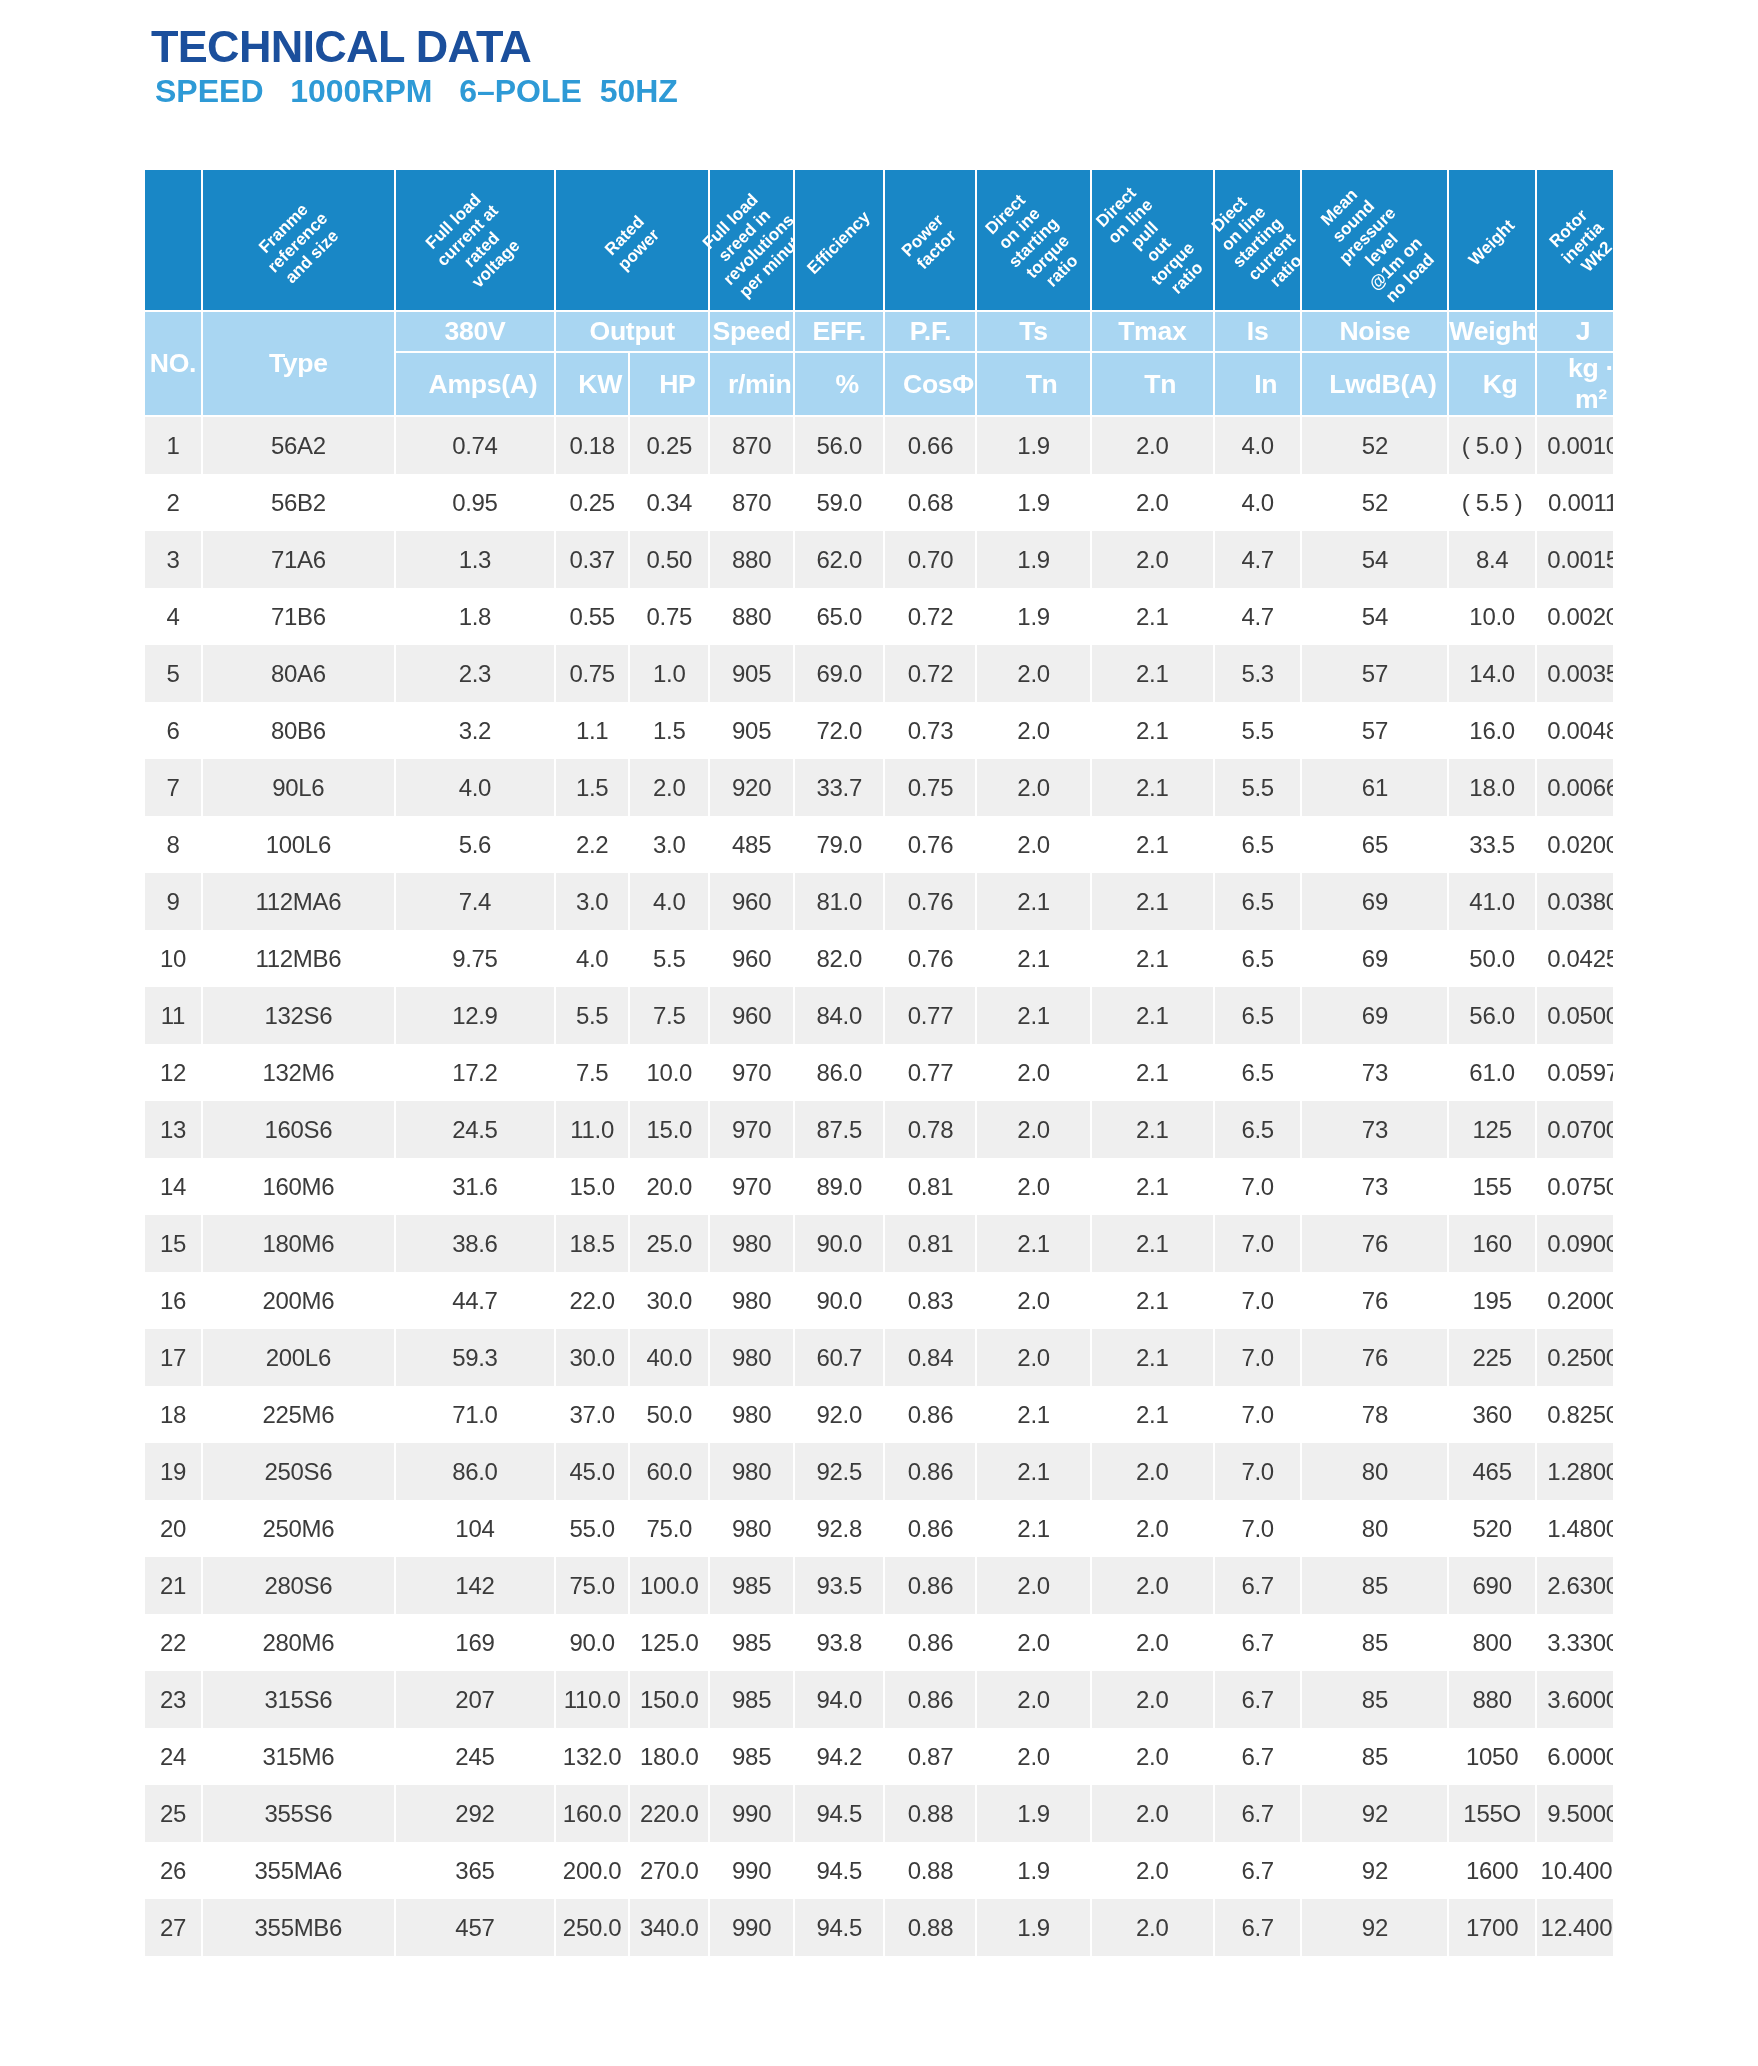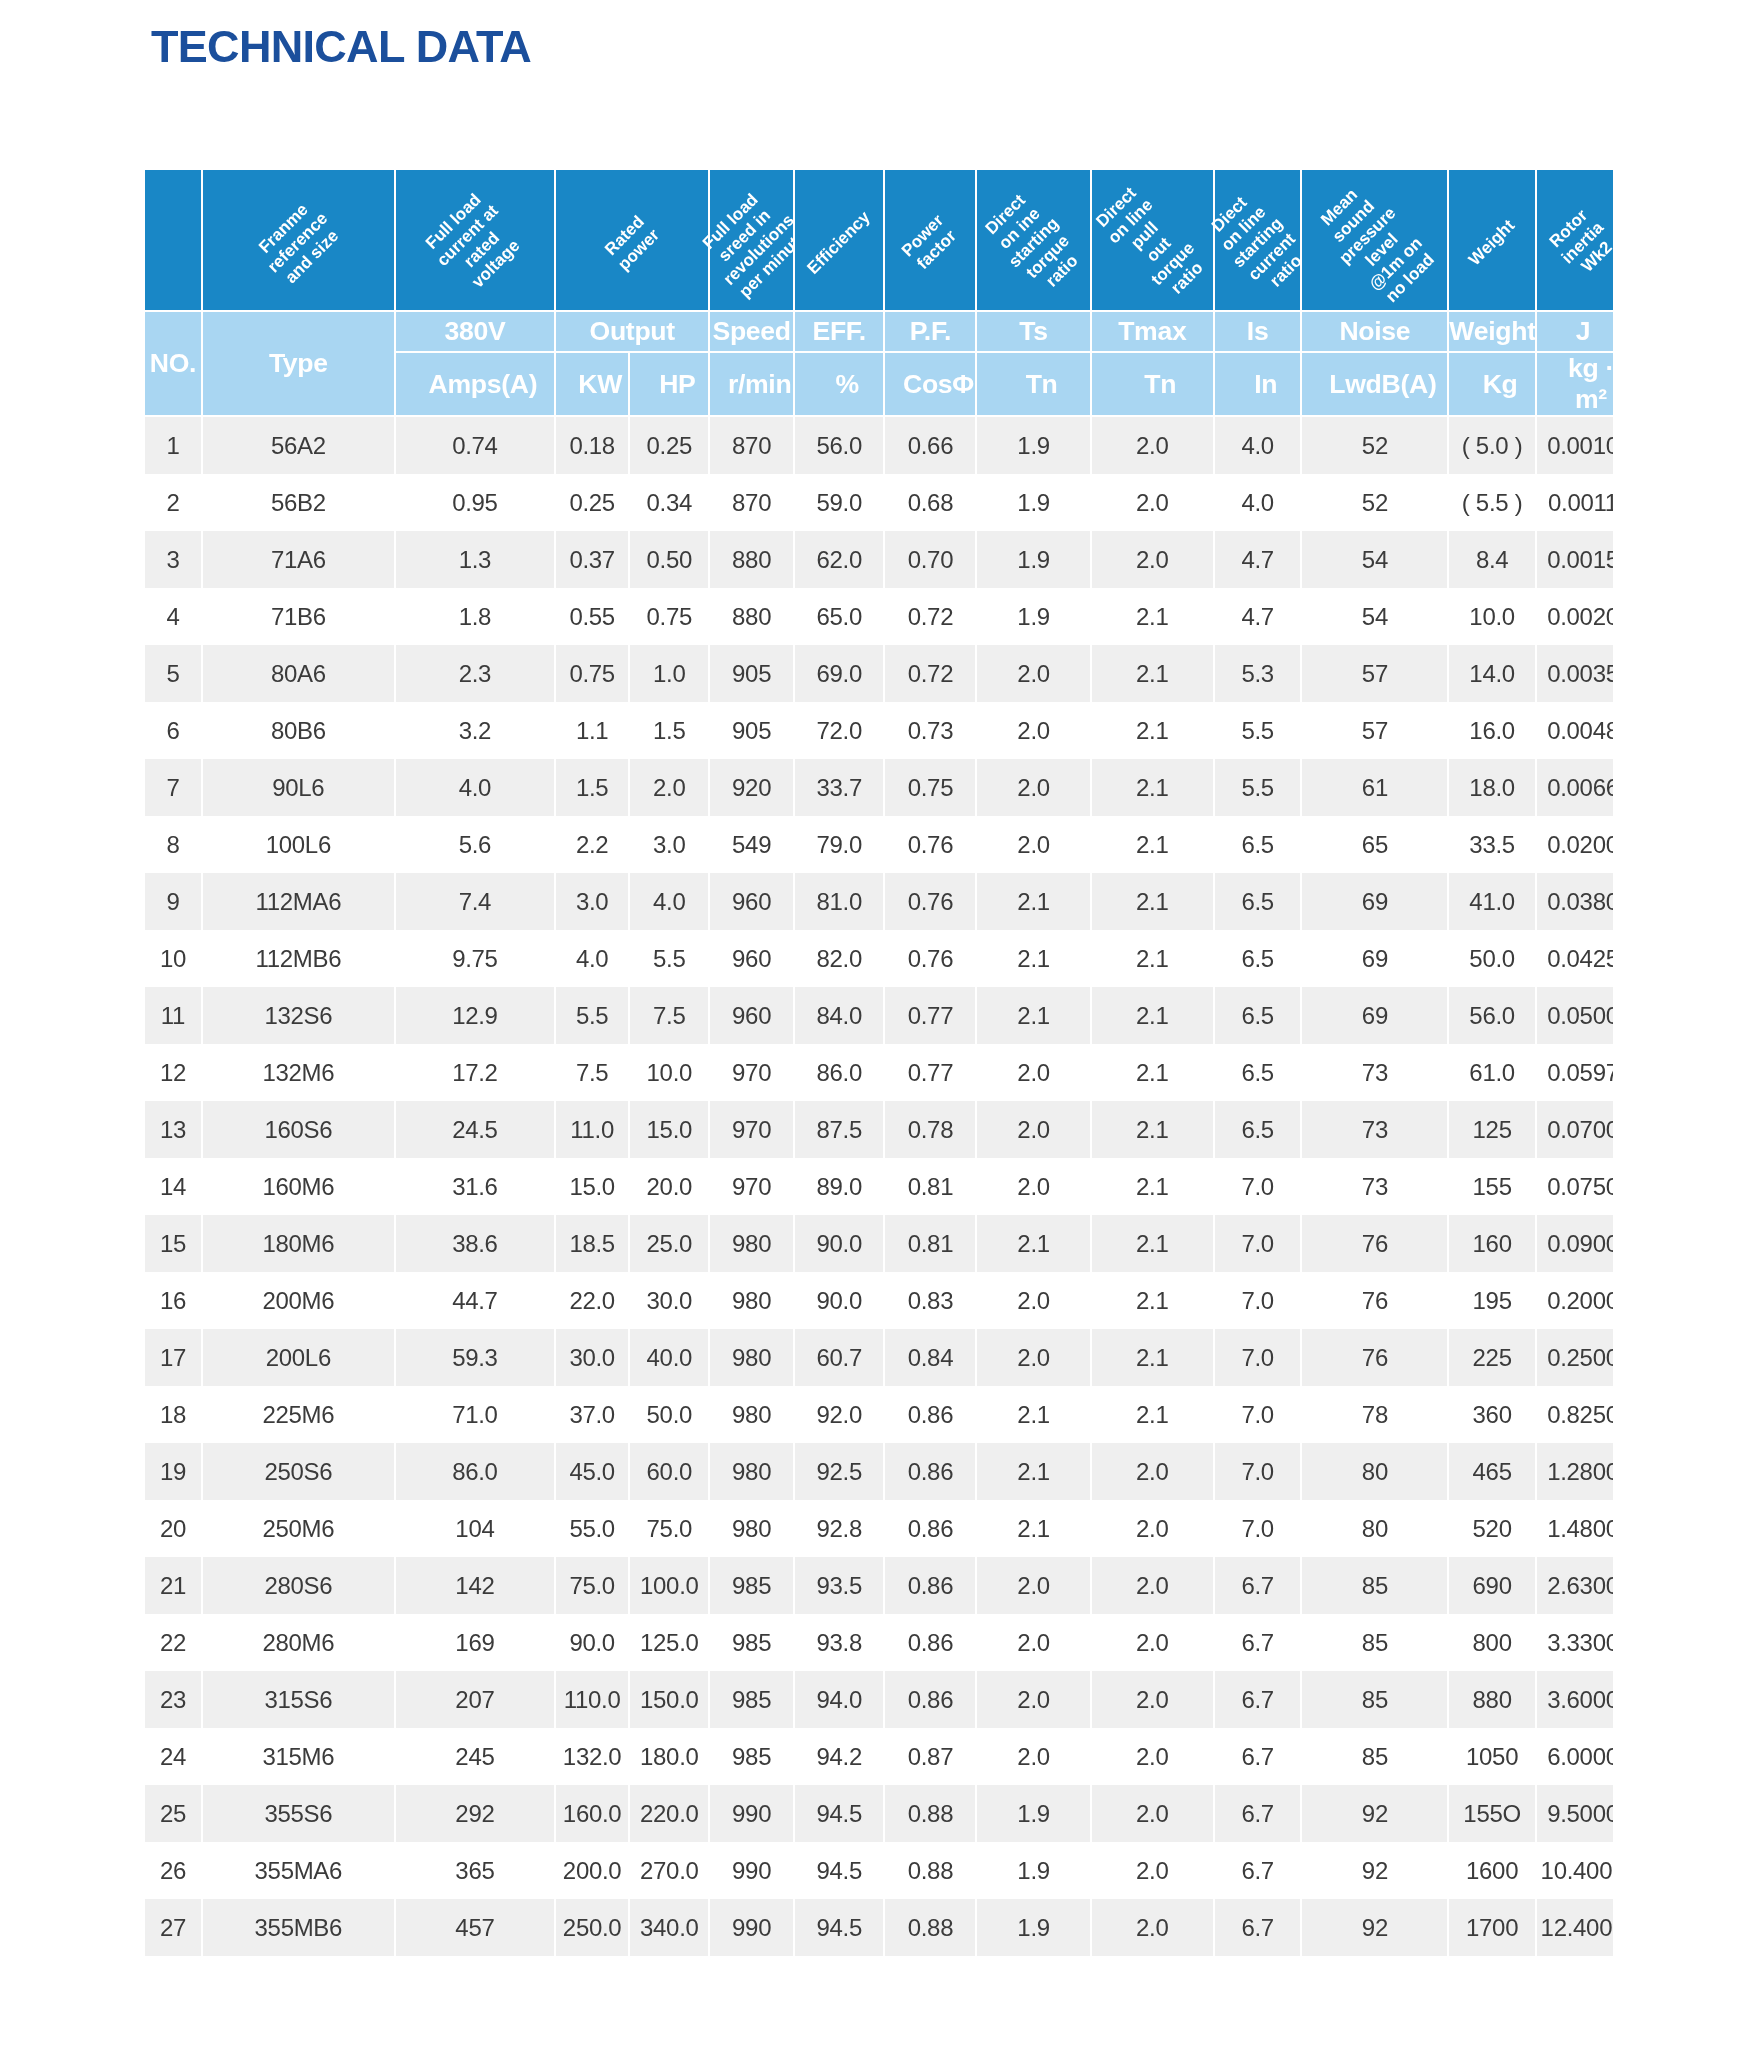--- a/index.html
+++ b/index.html
@@ -52,20 +52,21 @@
   }
   tbody td:last-child { border-right:none;margin-top:9px; }
   tbody tr.odd td  { background:#EFEFEF; }
   tbody tr.even td { background:#ffffff; }
 </style>
 </head>
 <body>
 
 <div class="page">
   <div class="title">TECHNICAL DATA</div>
+  <div class="subtitle">SPEED   1000RPM   6–POLE  50HZ</div>
 
   <table class="data-table">
     <colgroup>
       <col style="width:3.9%">
         <col style="width:13.0%">
         <col style="width:10.8%">
       <col style="width:5.0%">
         <col style="width:5.4%">
         <col style="width:5.7%">
       <col style="width:6.1%">
@@ -272,21 +273,21 @@
     <td>61</td>
     <td>18.0</td>
     <td>0.0066</td>
   </tr>
         <tr class="even">
     <td>8</td>
     <td>100L6</td>
     <td>5.6</td>
     <td>2.2</td>
     <td>3.0</td>
-    <td>549</td>
+    <td>485</td>
     <td>79.0</td>
     <td>0.76</td>
     <td>2.0</td>
     <td>2.1</td>
     <td>6.5</td>
     <td>65</td>
     <td>33.5</td>
     <td>0.0200</td>
   </tr>
         <tr class="odd">

